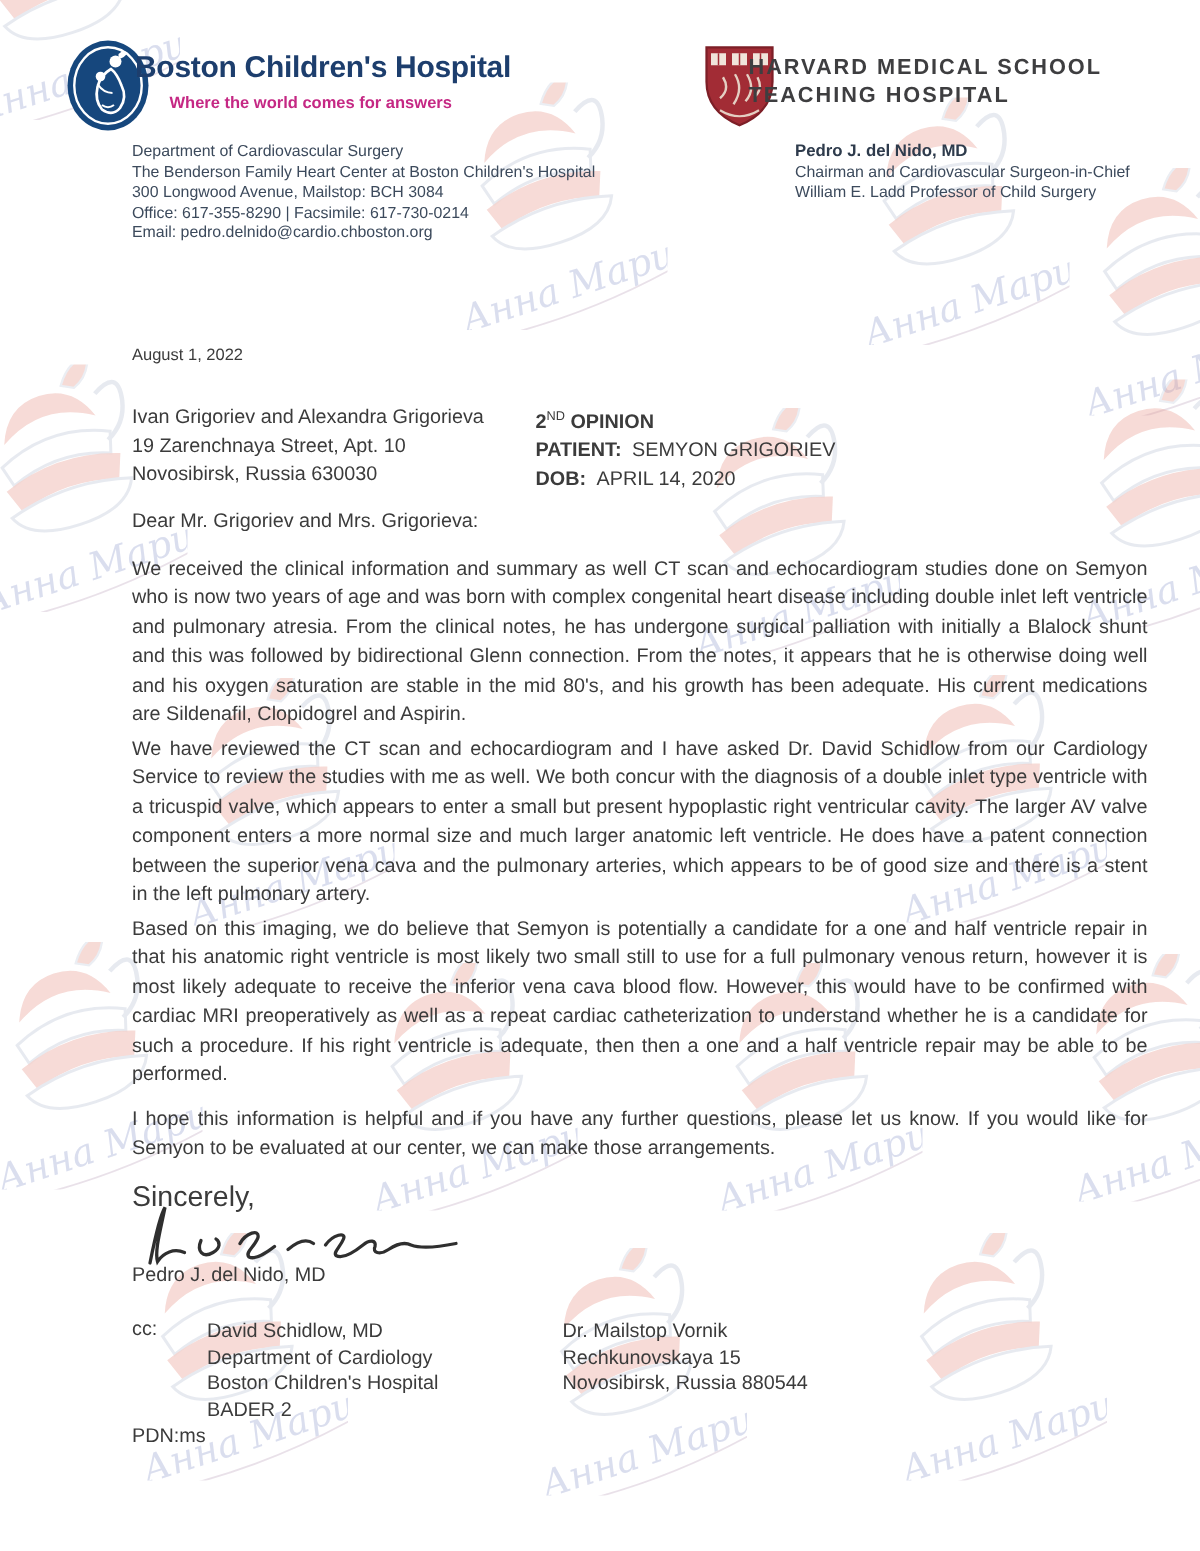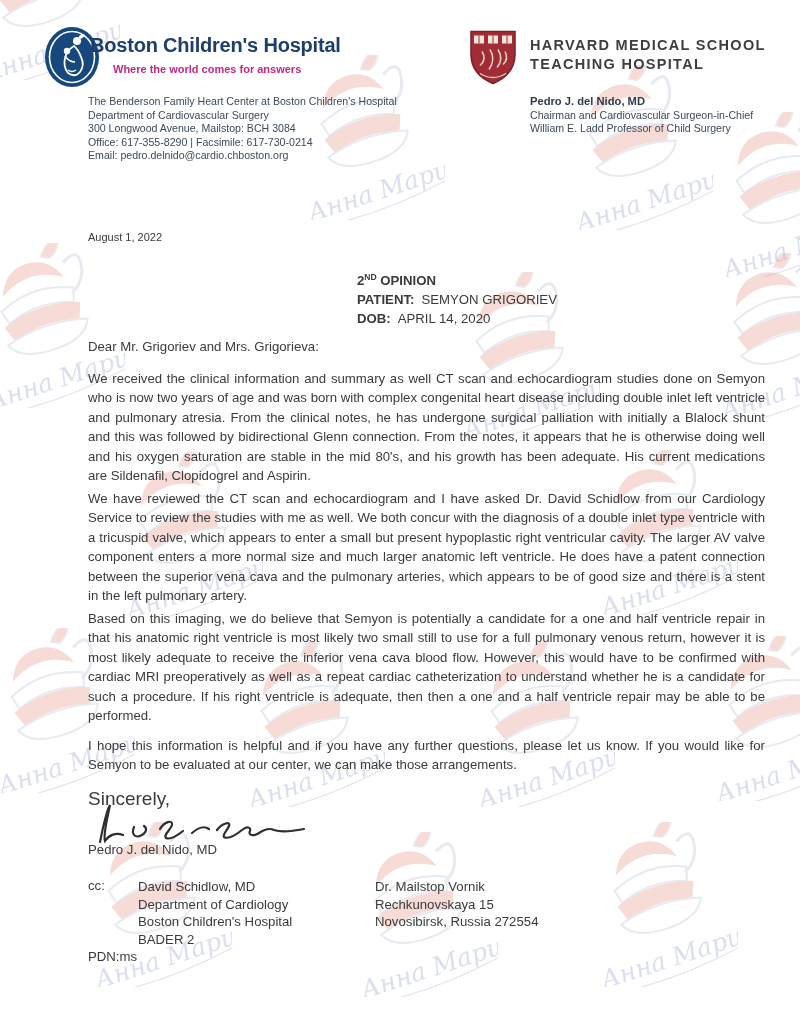--- a/index.html
+++ b/index.html
@@ -25,33 +25,33 @@
   .bch-tagline {
     position: absolute; left: 113px; top: 63px;
     font-size: 11px; font-weight: bold; color: #c52884; text-align: center;
   }
   .dept-block {
     position: absolute; left: 88px; top: 95px;
     font-size: 10.6px; line-height: 13.5px; color: #3c4a5c;
   }
   .hms-logo { position: absolute; left: 468px; top: 29px; width: 50px; height: 57px; }
   .hms-title {
-    position: absolute; left: 530px; top: 36px;
+    position: absolute; left: 499px; top: 36px;
     font-size: 14.5px; font-weight: bold; letter-spacing: 1.3px;
     line-height: 19px; color: #3e3e40;
   }
   .author-block { position: absolute; left: 530px; top: 95px; font-size: 10.6px; line-height: 13.5px; color: #3c4a5c; }
   .author-block .author-name { font-weight: bold; font-size: 11.2px; color: #2e3b4c; }
 
   
   .date { position: absolute; left: 88px; top: 231px; font-size: 11px; }
   .recipient { position: absolute; left: 88px; top: 268px; font-size: 13.2px; line-height: 19px; }
   .opinion { position: absolute; left: 357px; top: 268px; font-size: 13.2px; line-height: 19px; }
   .opinion .b { font-weight: bold; }
-  .opinion .sup { font-size: 8.5px; vertical-align: super; font-weight: bold; margin-top: 44px; }
+  .opinion .sup { font-size: 8.5px; vertical-align: super; font-weight: normal; margin-top: 44px; }
   .opinion .val { margin-left: 7px; }
   .salutation { position: absolute; left: 88px; top: 339px; font-size: 13.2px; }
   .para {
     position: absolute; left: 88px; width: 677px;
     font-size: 13.2px; line-height: 19.4px;
     text-align: justify; color: #3b3b3b;
   }
   .p1 { top: 369px; } .p2 { top: 489px; } .p3 { top: 609px; } .p4 { top: 736px; }
   .closing { position: absolute; left: 88px; top: 788px; font-size: 19px; }
   .signature { position: absolute; left: 92px; top: 802px; width: 232px; height: 44px; }
@@ -274,22 +274,22 @@
       <path d="M30,20 q-7,4 -9,12 q-2,9 3,15 q7,5 12,-1 q5,-7 1,-15 q-3,-8 -7,-11z" fill="none" stroke="#ffffff" stroke-width="1.8"></path>
       <path d="M21,30 q4,6 10,6" fill="none" stroke="#ffffff" stroke-width="1.4"></path>
       <path d="M24,44 q4,3 8,0" fill="none" stroke="#ffffff" stroke-width="1.4"></path>
       <path d="M35,10 q3,-3 6,-1 q-2,4 -6,4z" fill="#ffffff"></path>
     </svg>
 
     <div class="bch-name">Boston Children's Hospital</div>
     <div class="bch-tagline">Where the world comes for answers</div>
 
     <div class="dept-block">
+      <div>Department of Cardiovascular Surgery</div>
       <div>The Benderson Family Heart Center at Boston Children's Hospital</div>
-      <div>Department of Cardiovascular Surgery</div>
       <div>300 Longwood Avenue, Mailstop: BCH 3084</div>
       <div>Office:  617-355-8290 | Facsimile:  617-730-0214</div>
       <div>Email:  pedro.delnido@cardio.chboston.org</div>
     </div>
 
     <svg class="hms-logo" viewBox="0 0 50 56">
       <path d="M3,2 h44 v23 c0,16 -10,24 -22,29 C13,49 3,41 3,25 Z" fill="#a22c35" stroke="#7d1f27" stroke-width="1.5"></path>
       <g fill="#f1e4da">
         <path d="M6,6 h10 v8 h-10z M20,6 h10 v8 h-10z M34,6 h10 v8 h-10z"></path>
       </g>
@@ -308,20 +308,25 @@
     </div>
 
     <div class="author-block">
       <div class="author-name">Pedro J. del Nido, MD</div>
       <div>Chairman and Cardiovascular Surgeon-in-Chief</div>
       <div>William E. Ladd Professor of Child Surgery</div>
     </div>
 
     <div class="date">August 1, 2022</div>
 
+    <div class="recipient">
+      <div>Ivan Grigoriev and Alexandra Grigorieva</div>
+      <div>19 Zarenchnaya Street, Apt. 10</div>
+      <div>Novosibirsk, Russia 630030</div>
+    </div>
 
     <div class="opinion">
       <div>
         <span class="b">2</span><span class="sup">ND</span>
         <span class="b">OPINION</span>
       </div>
       <div>
         <span class="b">PATIENT:</span><span class="val">SEMYON GRIGORIEV</span>
       </div>
       <div>
@@ -353,19 +358,19 @@
     <div class="cc-label">cc:</div>
     <div class="cc-left">
       <div>David Schidlow, MD</div>
       <div>Department of Cardiology</div>
       <div>Boston Children's Hospital</div>
       <div>BADER 2</div>
     </div>
     <div class="cc-right">
       <div>Dr. Mailstop Vornik</div>
       <div>Rechkunovskaya 15</div>
-      <div>Novosibirsk, Russia 272554</div>
+      <div>Novosibirsk, Russia 880544</div>
     </div>
 
     <div class="initials">PDN:ms</div>
 
   </div>
 </div>
 
 </body></html>

